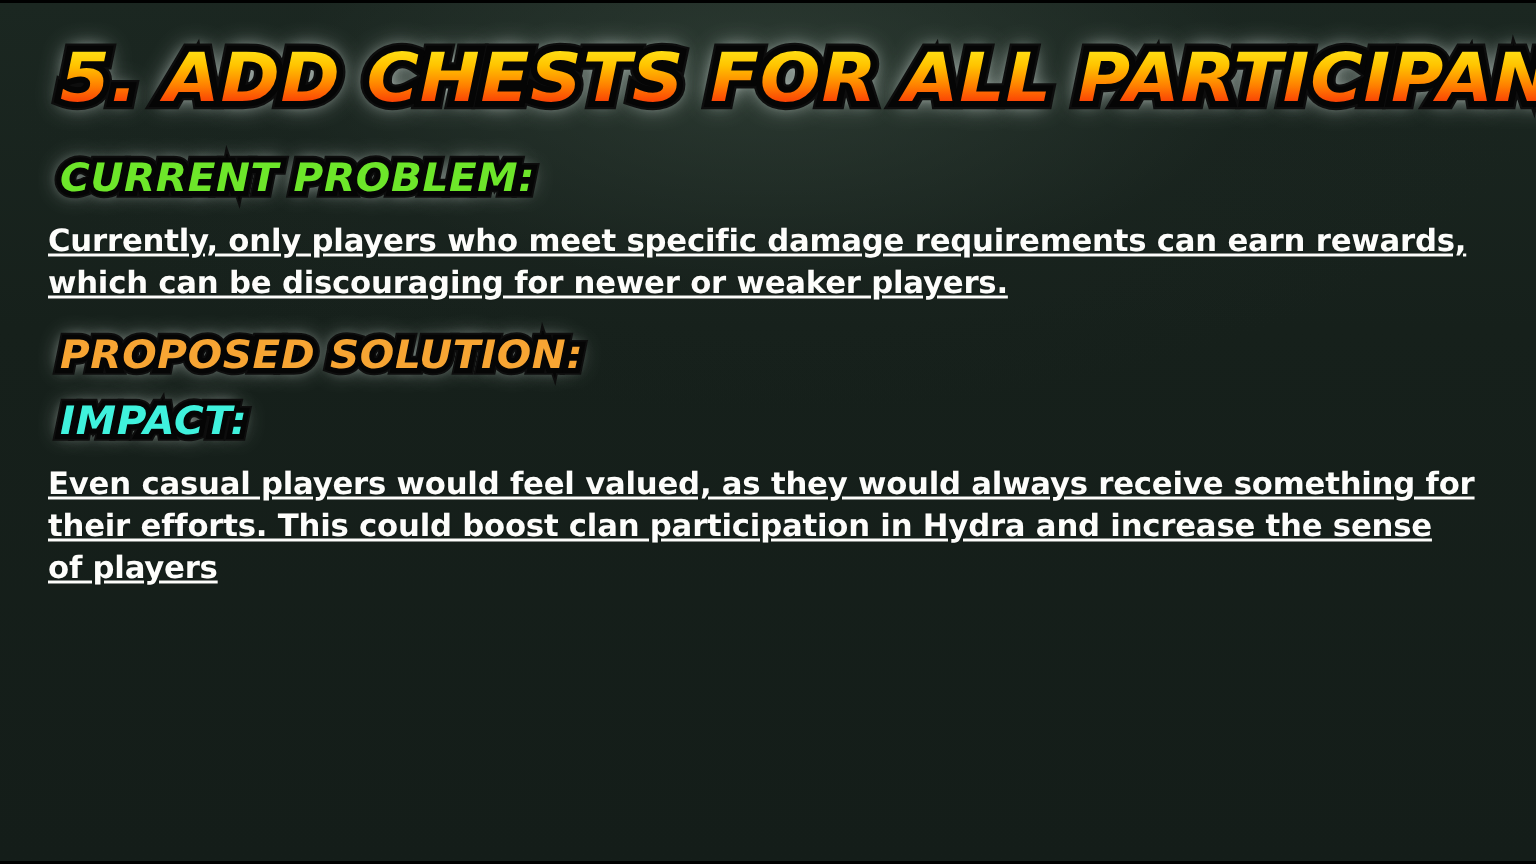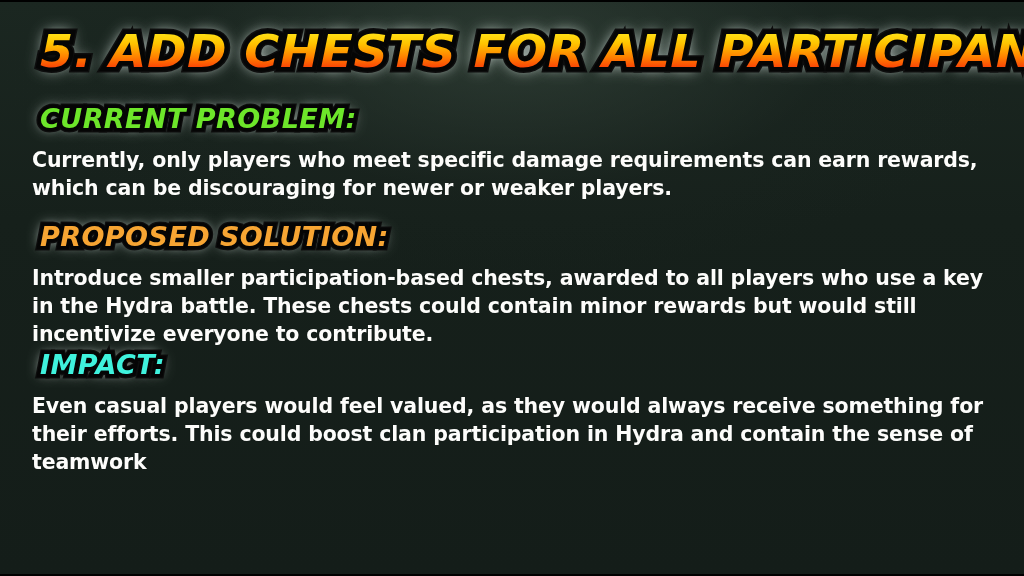--- a/index.html
+++ b/index.html
@@ -137,20 +137,21 @@
     font-family: "DejaVu Sans", sans-serif;
     font-weight: bold;
     font-size: 20.5px;
     line-height: 28px;
     color: #fdfdfb;
     letter-spacing: -0.15px;
     max-width: 952px;
     margin: 0;
     padding: 0;
     text-shadow: 0 0 1px rgba(0,0,0,0.35);
+    text-decoration: underline;
   }
 
   .block { margin-bottom: 18px; }
   .block.gap-sm { margin-bottom: 0; }
 
   .sp-title { height: 14px; }
   .sp-head  { height: 6px; }
 </style>
 </head>
 <body>
@@ -177,27 +178,26 @@
       <p class="body-text">Currently, only players who meet specific damage requirements can earn rewards, which can be discouraging for newer or weaker players.</p>
     </div>
 
     <div class="block gap-sm">
       <div class="heading-wrap">
         <span class="head-glow">PROPOSED SOLUTION:</span>
         <span class="head-stroke">PROPOSED SOLUTION:</span>
         <span class="head-fill orange">PROPOSED SOLUTION:</span>
       </div>
       <div class="sp-head"></div>
-      <p class="body-text">Introduce smaller participation-based chests, awarded to all players who use a key in the Hydra battle. These chests could contain minor rewards but would still incentivize everyone to contribute.</p>
     </div>
 
     <div class="block">
       <div class="heading-wrap">
         <span class="head-glow">IMPACT:</span>
         <span class="head-stroke">IMPACT:</span>
         <span class="head-fill cyan">IMPACT:</span>
       </div>
       <div class="sp-head"></div>
-      <p class="body-text">Even casual players would feel valued, as they would always receive something for their efforts. This could boost clan participation in Hydra and contain the sense of teamwork</p>
+      <p class="body-text">Even casual players would feel valued, as they would always receive something for their efforts. This could boost clan participation in Hydra and increase the sense of players</p>
     </div>
 
   </div>
 </div>
 
 </body></html>

